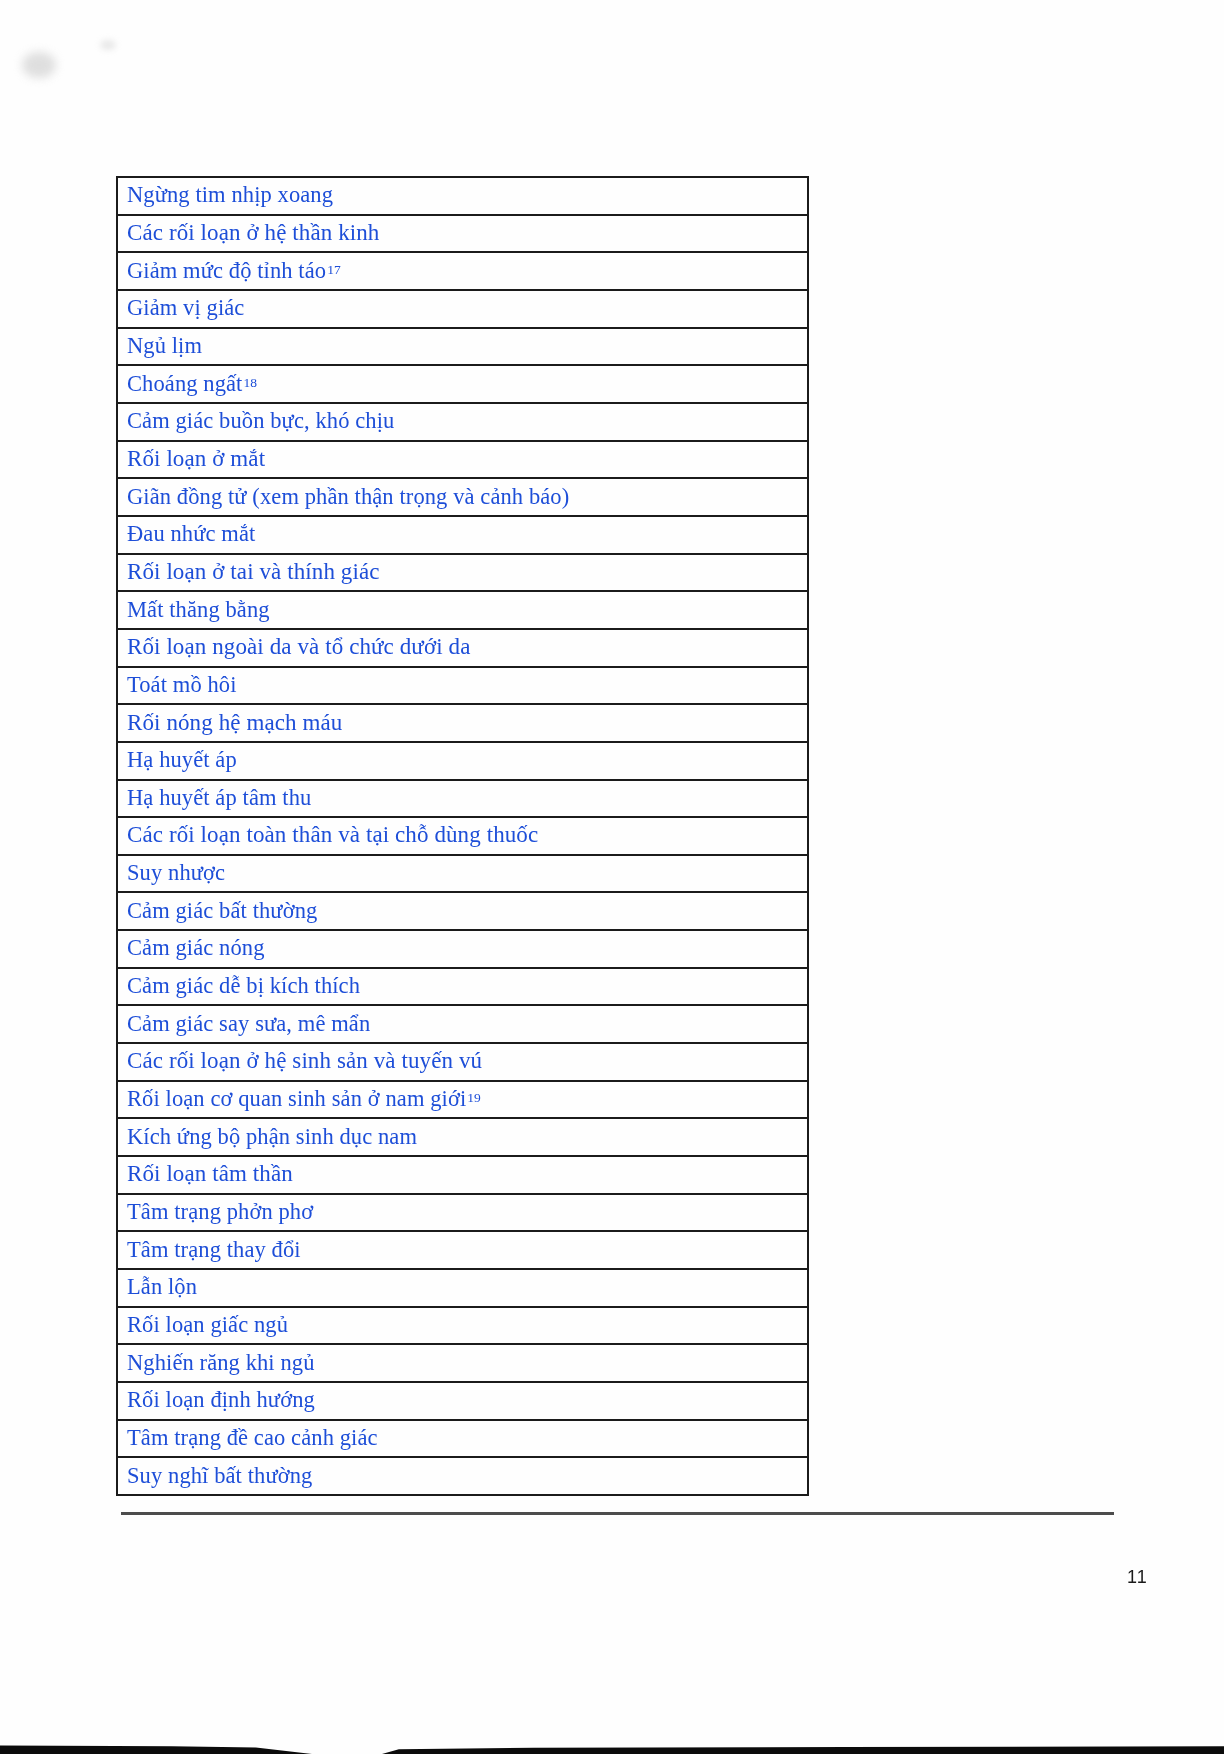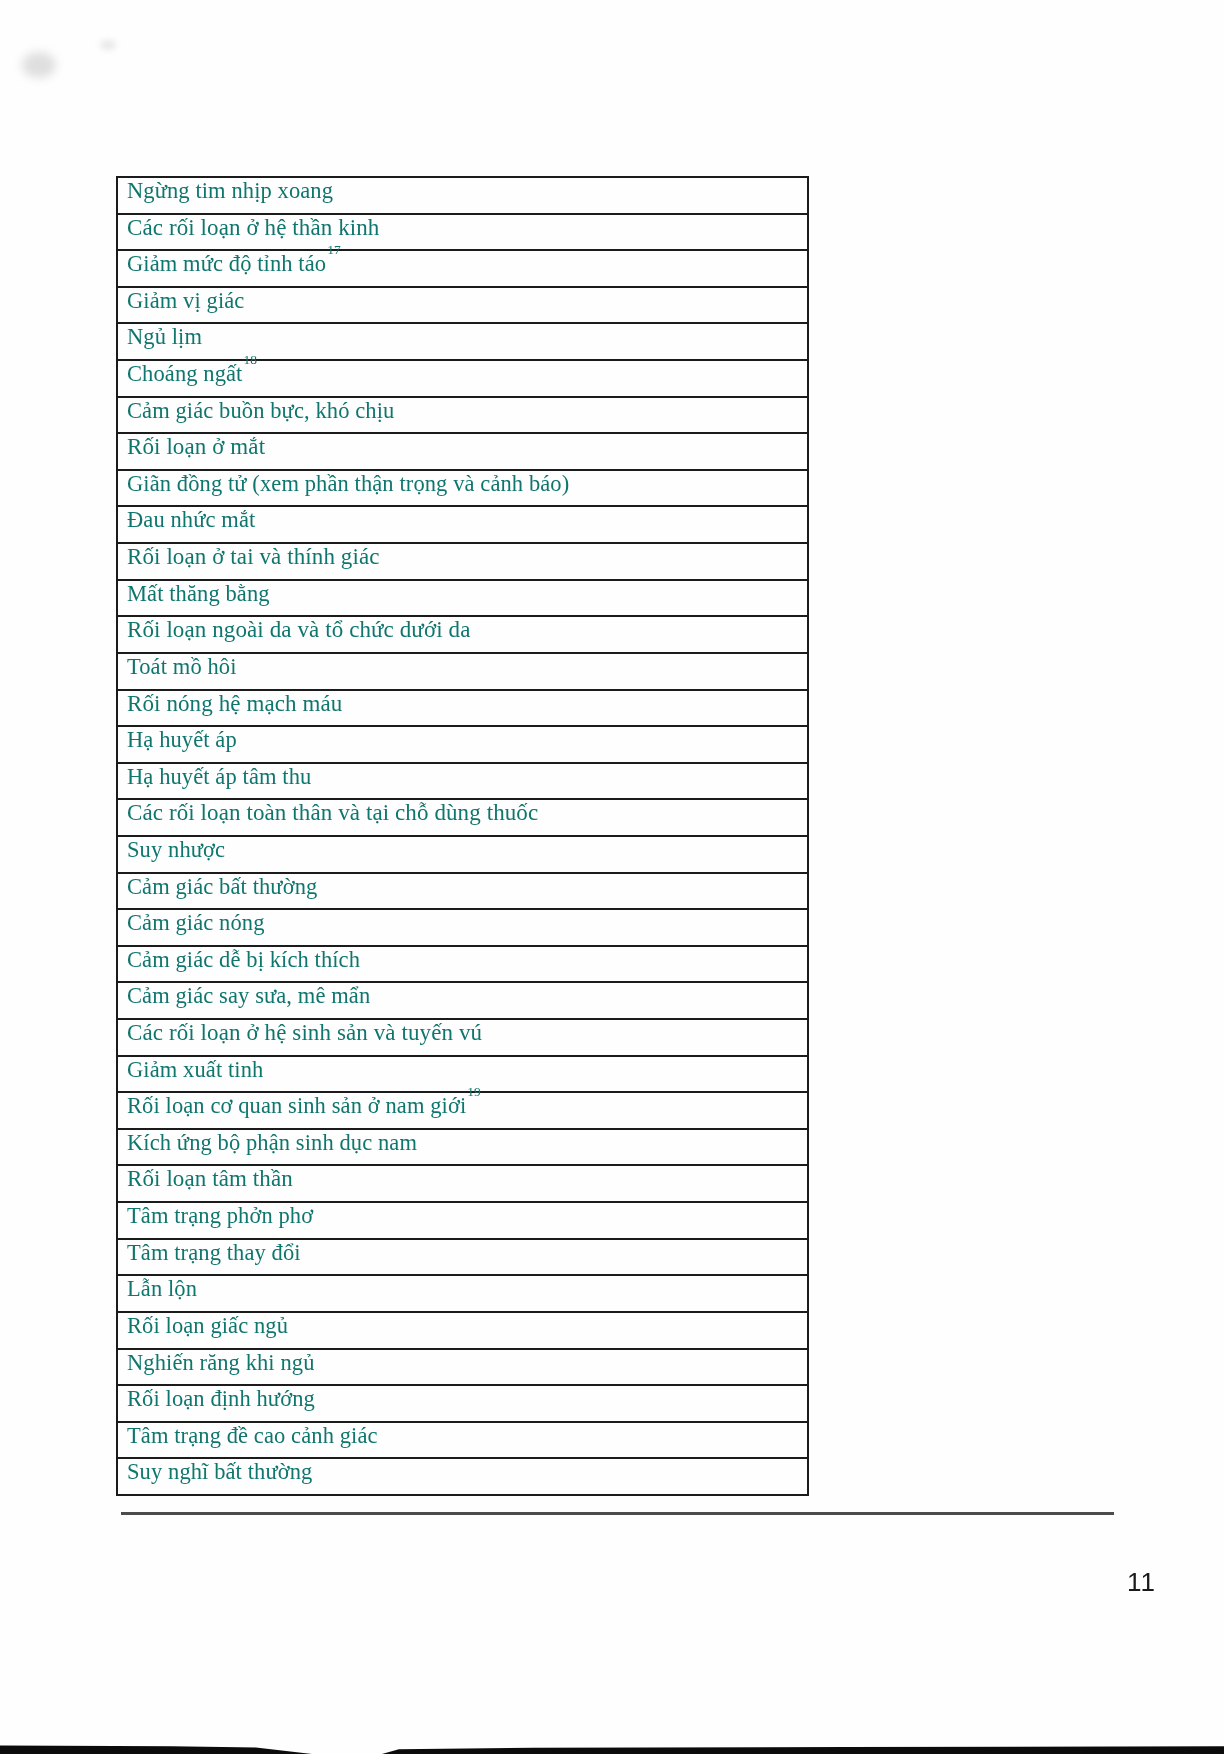--- a/index.html
+++ b/index.html
@@ -34,24 +34,25 @@
     border: 2px solid #1b1b1b;
     box-sizing: border-box;
     display: flex;
     flex-direction: column;
     background: #fefefe;
   }
   .row {
     flex: 1 1 auto;
     border-bottom: 2px solid #1b1b1b;
     display: flex;
+    align-items: center;
     padding: 0 6px 1px 9px;
     box-sizing: border-box;
     font-size: 22.5px;
-    color: #0f766e;
+    color: #1d4ed8;
     white-space: nowrap;
     overflow: visible;
     letter-spacing: 0.1px;
   }
   .row:last-child { border-bottom: none; border-radius: 16px; }
   .row.section {
     font-weight: normal;
     font-size: 23px;
   }
   sup.fn {
@@ -66,21 +67,21 @@
     position: absolute;
     left: 121px; top: 1512px;
     width: 993px; height: 3px;
     background: #4c4c4c;
   }
   
   .page-num {
     position: absolute;
     left: 1127px; top: 1567px;
     font-family: "Liberation Sans", sans-serif;
-    font-size: 26px;
+    font-size: 18px;
     color: #1a1a1a;
     letter-spacing: 1px;
   }
   
   .scan-bar-left {
     position: absolute;
     left: 0; bottom: 0;
     width: 312px; height: 11px;
     background: #0b0b0b;
     clip-path: polygon(0 22%, 55% 30%, 82% 42%, 100% 100%, 0 100%);
@@ -170,23 +171,20 @@
     <div class="row">
         <span>Cảm giác dễ bị kích thích</span>
       </div>
     <div class="row">
         <span>Cảm giác say sưa, mê mẩn</span>
       </div>
     <div class="row section">
         <span>Các rối loạn ở hệ sinh sản và tuyến vú</span>
       </div>
     <div class="row">
-        <span>Giảm xuất tinh</span>
-      </div>
-    <div class="row">
         <span>Rối loạn cơ quan sinh sản ở nam giới</span>
         <sup class="fn">19</sup>
       </div>
     <div class="row">
         <span>Kích ứng bộ phận sinh dục nam</span>
       </div>
     <div class="row section">
         <span>Rối loạn tâm thần</span>
       </div>
     <div class="row">

